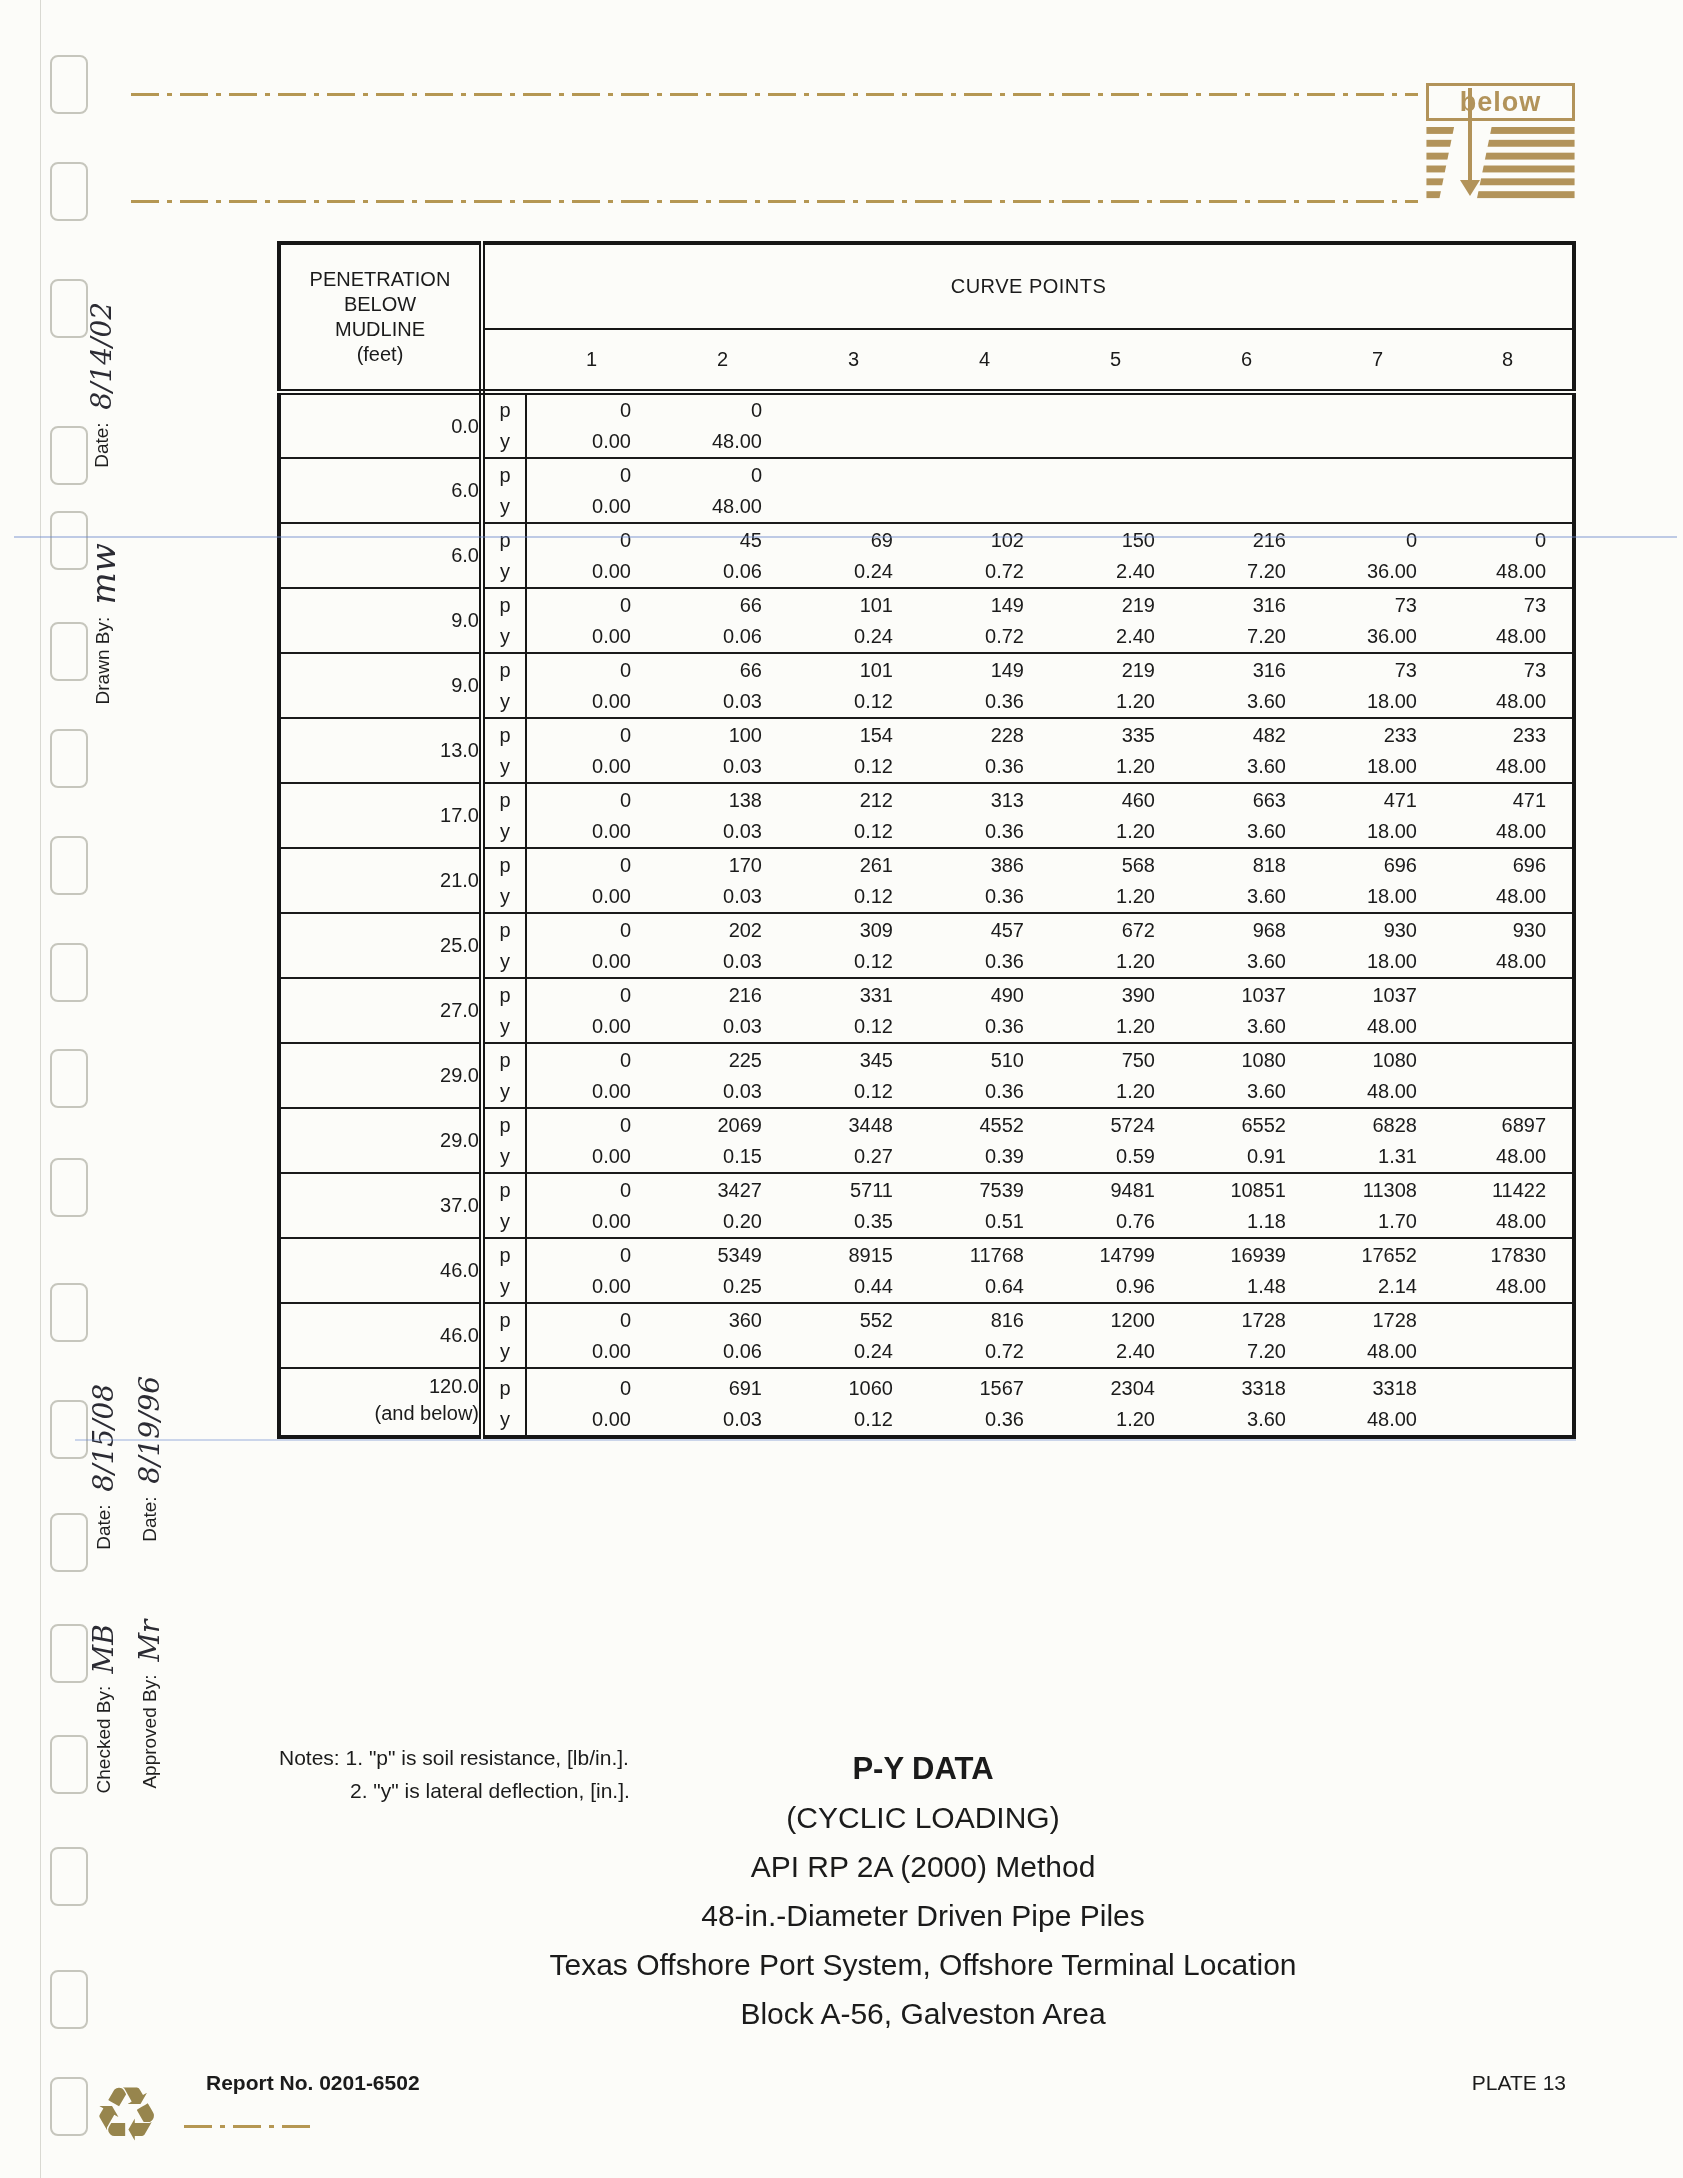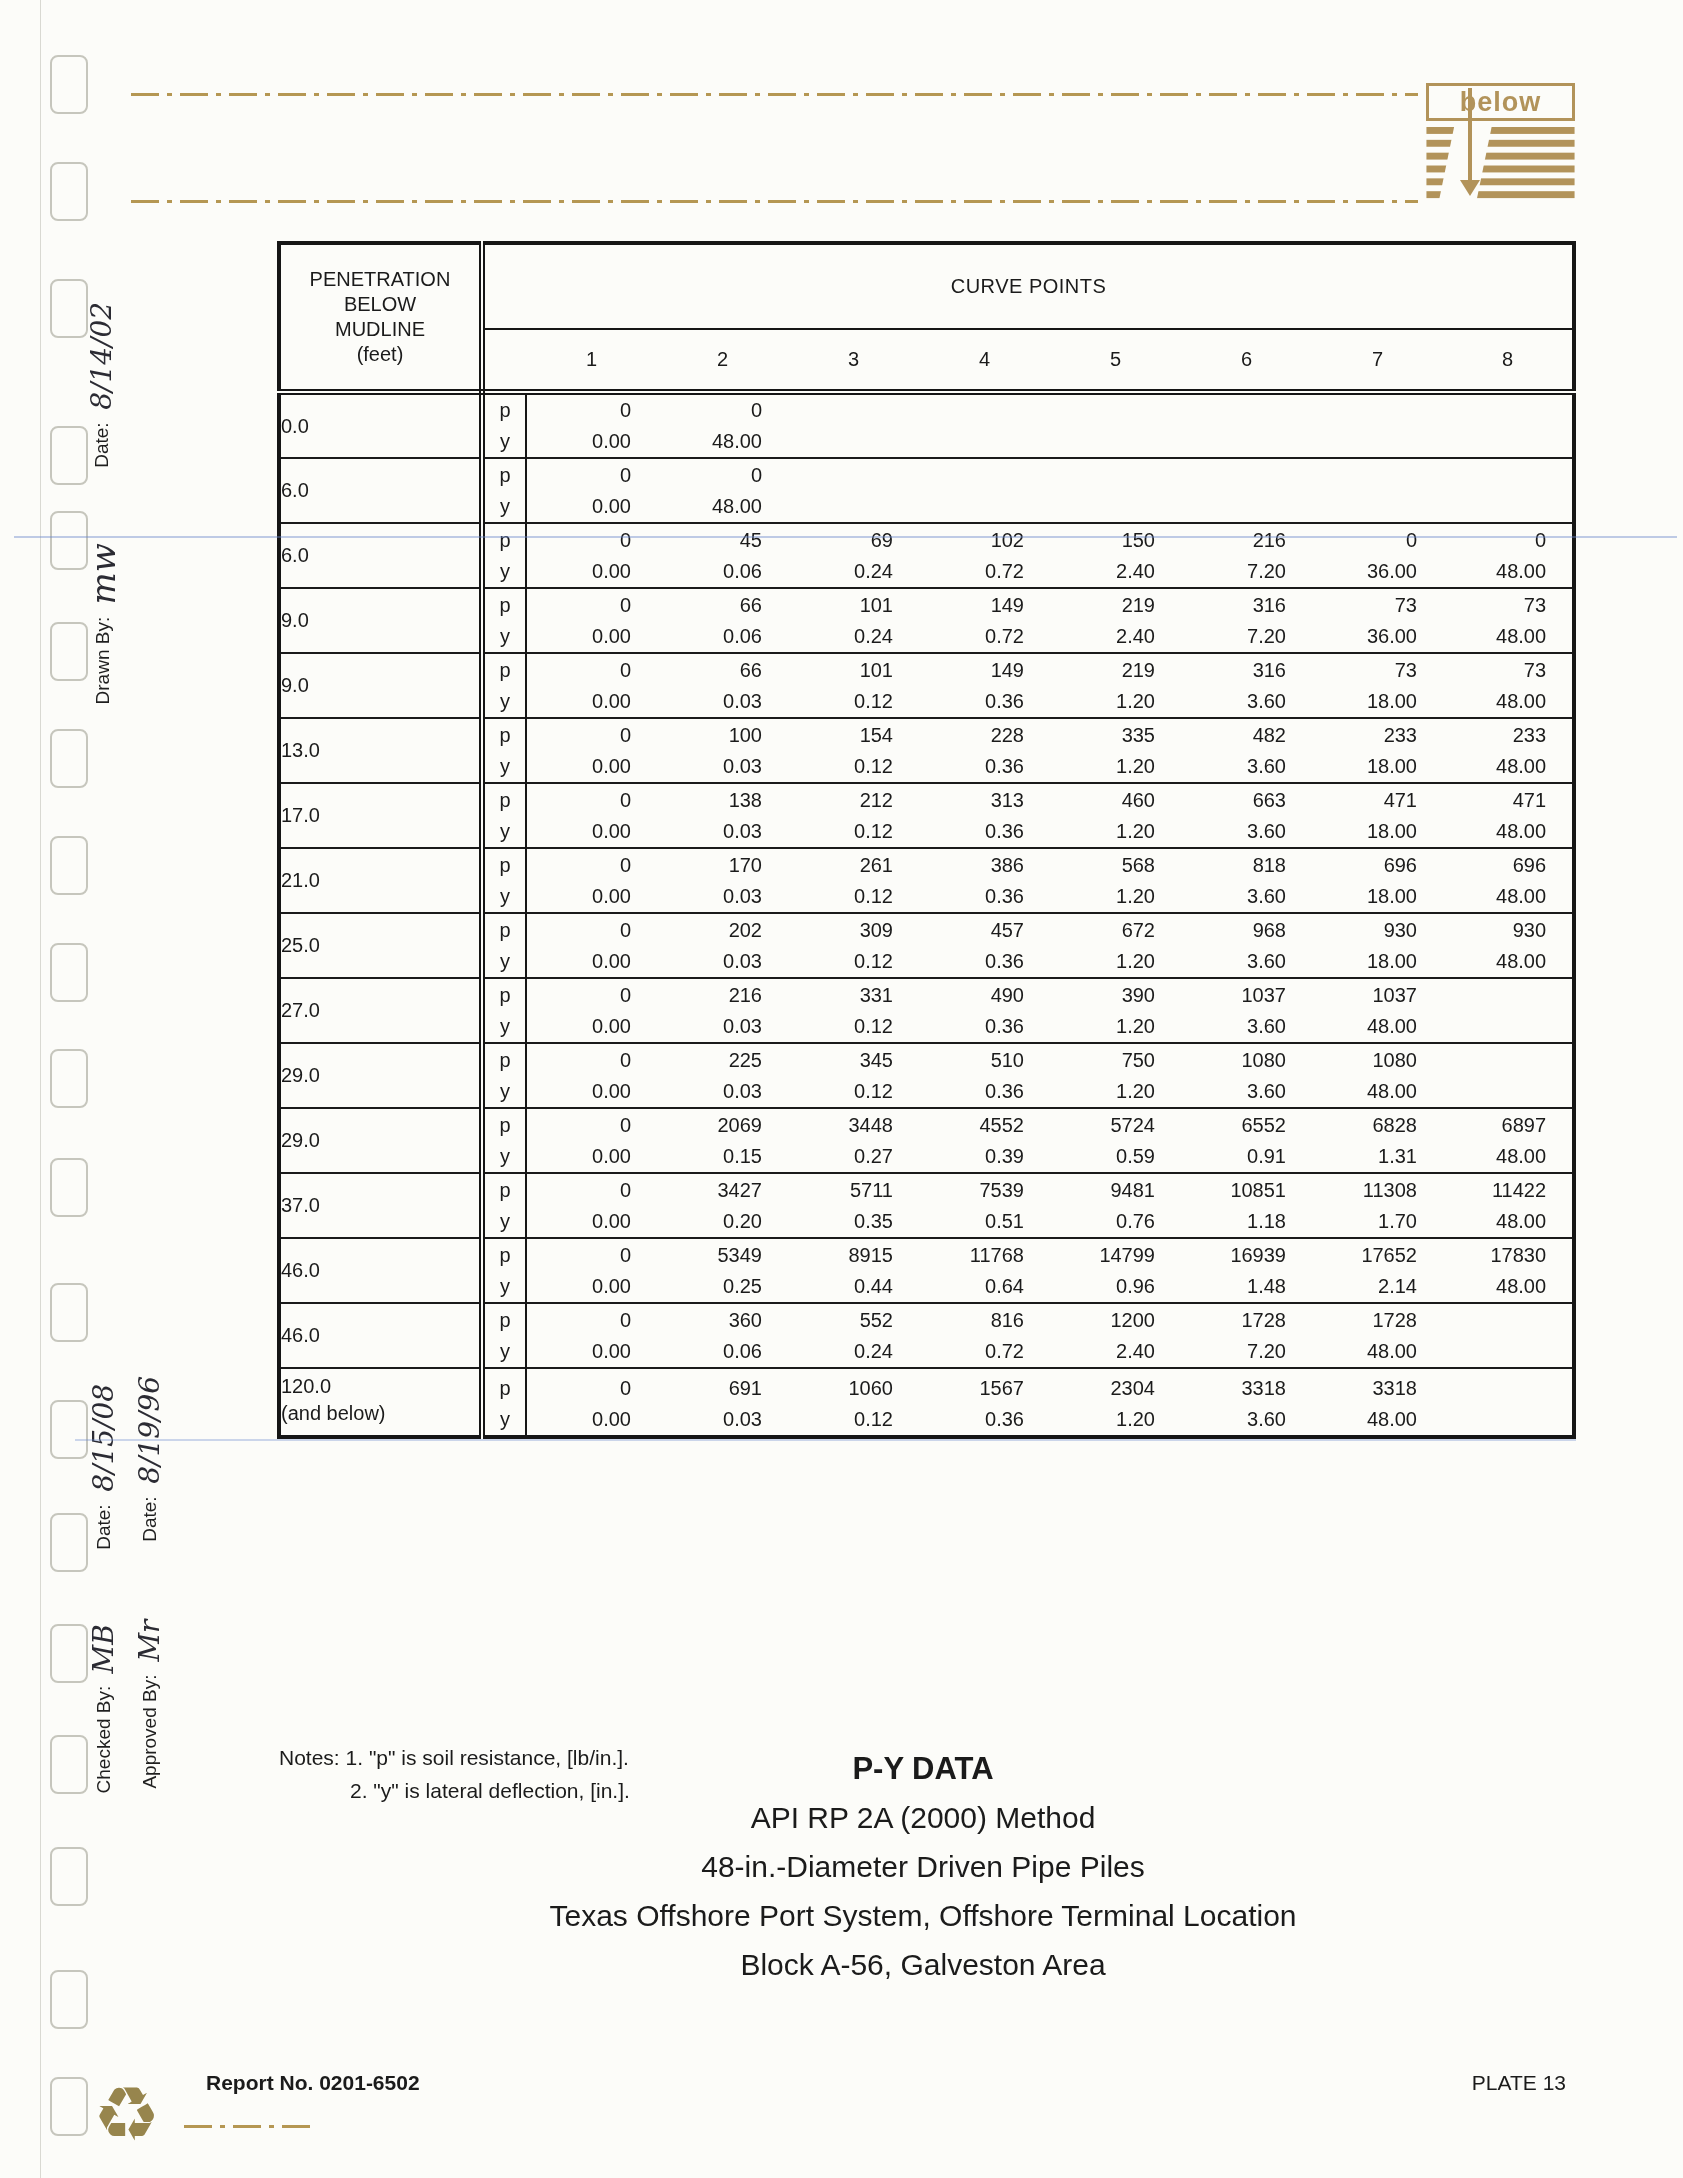--- a/index.html
+++ b/index.html
@@ -52,21 +52,21 @@
   .depth-head {
     border-right:6px double #161616; border-bottom:6px double #161616;
     white-space:pre-line; text-align:center; font-size:20px; line-height:25px;
   }
   .curve-head { border-bottom:2px solid #161616; text-align:center; font-size:20px; height:83px; letter-spacing:0.5px; }
   .py-head { border-bottom:6px double #161616; }
   th.num { border-bottom:6px double #161616; text-align:center; font-size:20px; height:59px; }
 
   .pydata tbody tr { height:65px; }
   .pydata tbody tr + tr td { border-top:2px solid #1b1b1b; }
-  td.depth { border-right:6px double #161616; text-align:left; vertical-align:middle; line-height:27px; }
+  td.depth { border-right:6px double #161616; text-align:right; vertical-align:middle; line-height:27px; }
   td.py    { border-right:2px solid #161616; text-align:center; vertical-align:middle; }
   td.py div, td.val div { line-height:31px; height:31px; }
   td.val { text-align:right; padding-right:26px; vertical-align:middle; }
   tr.tall { height:364px;margin-top:32px; }
   tr.tall td { vertical-align:top; padding-top:4px; }
 
   
   .notes { position:absolute; left:279px; top:1746px; font-size:21px; }
   .note2 { margin-left:71px; margin-top:9px; }
 
@@ -836,20 +836,21 @@
   <div class="blue-line bl1"></div>
   <div class="blue-line bl2"></div>
 
   <div class="notes">
     <div>Notes: 1. "p" is soil resistance, [lb/in.].</div>
     <div class="note2">2. "y" is lateral deflection, [in.].</div>
   </div>
 
   <div class="titleblock">
     <div class="tb-line tb-title">P-Y DATA</div>
+    <div class="tb-line">(CYCLIC LOADING)</div>
     <div class="tb-line">API RP 2A (2000) Method</div>
     <div class="tb-line">48-in.-Diameter Driven Pipe Piles</div>
     <div class="tb-line">Texas Offshore Port System, Offshore Terminal Location</div>
     <div class="tb-line">Block A-56, Galveston Area</div>
   </div>
 
   <div class="report-no">Report No. 0201-6502</div>
   <div class="plate">PLATE 13</div>
 
   <div class="recycle">♻</div>

